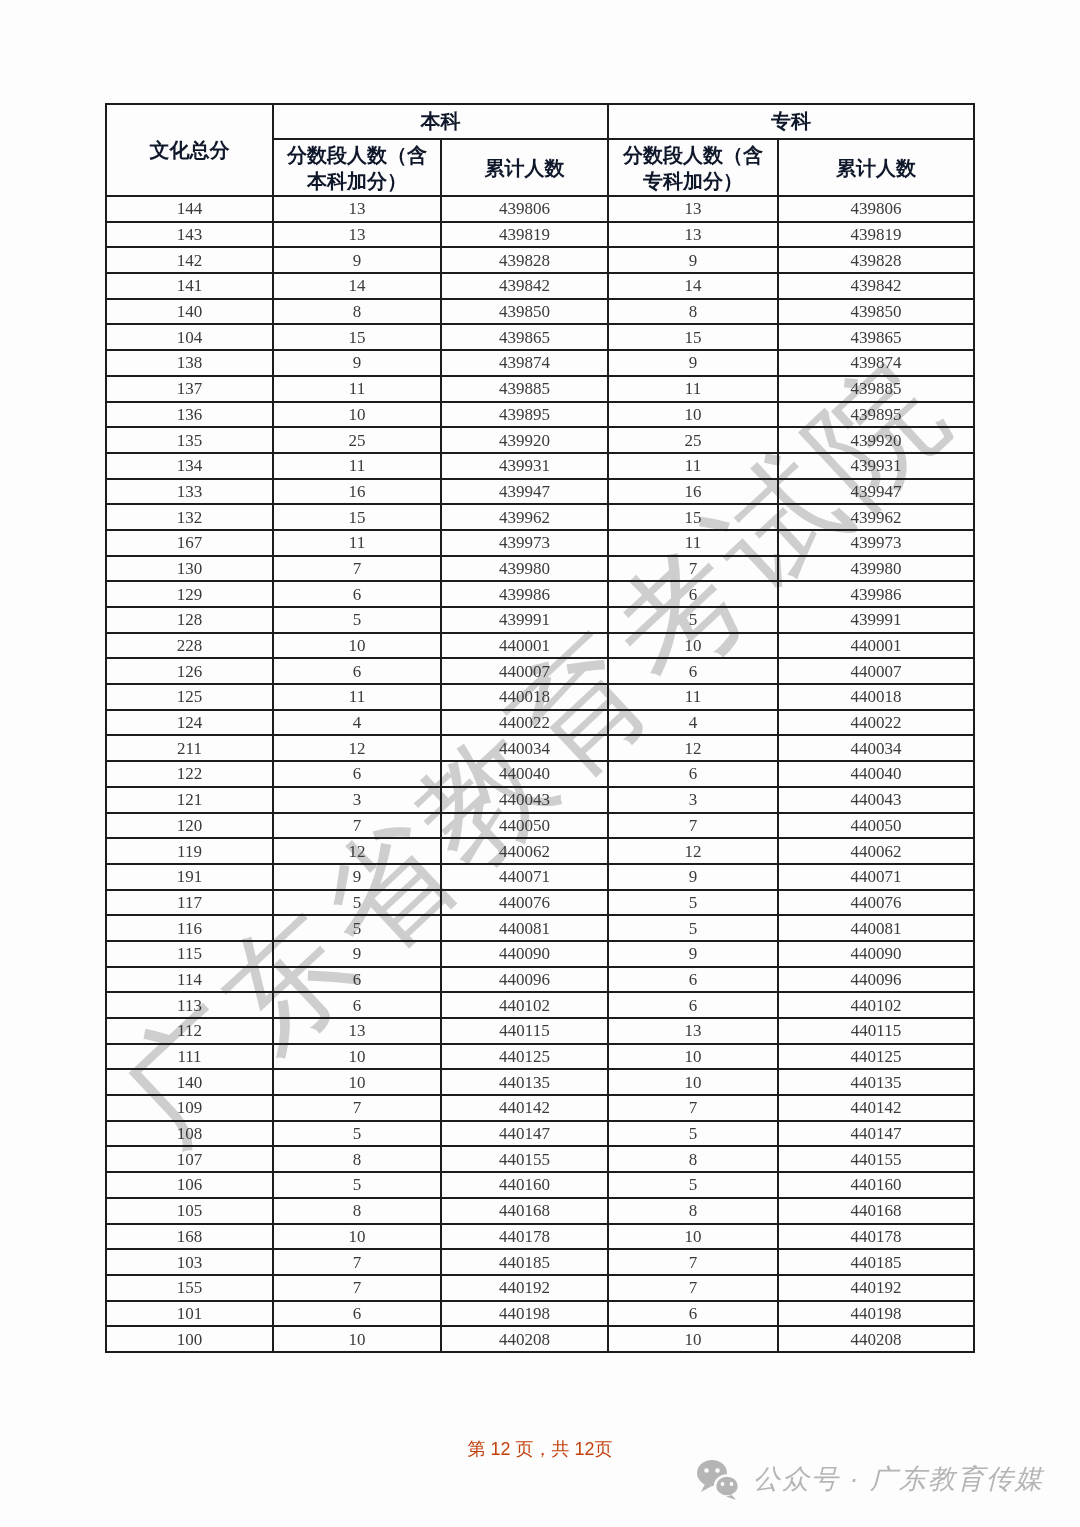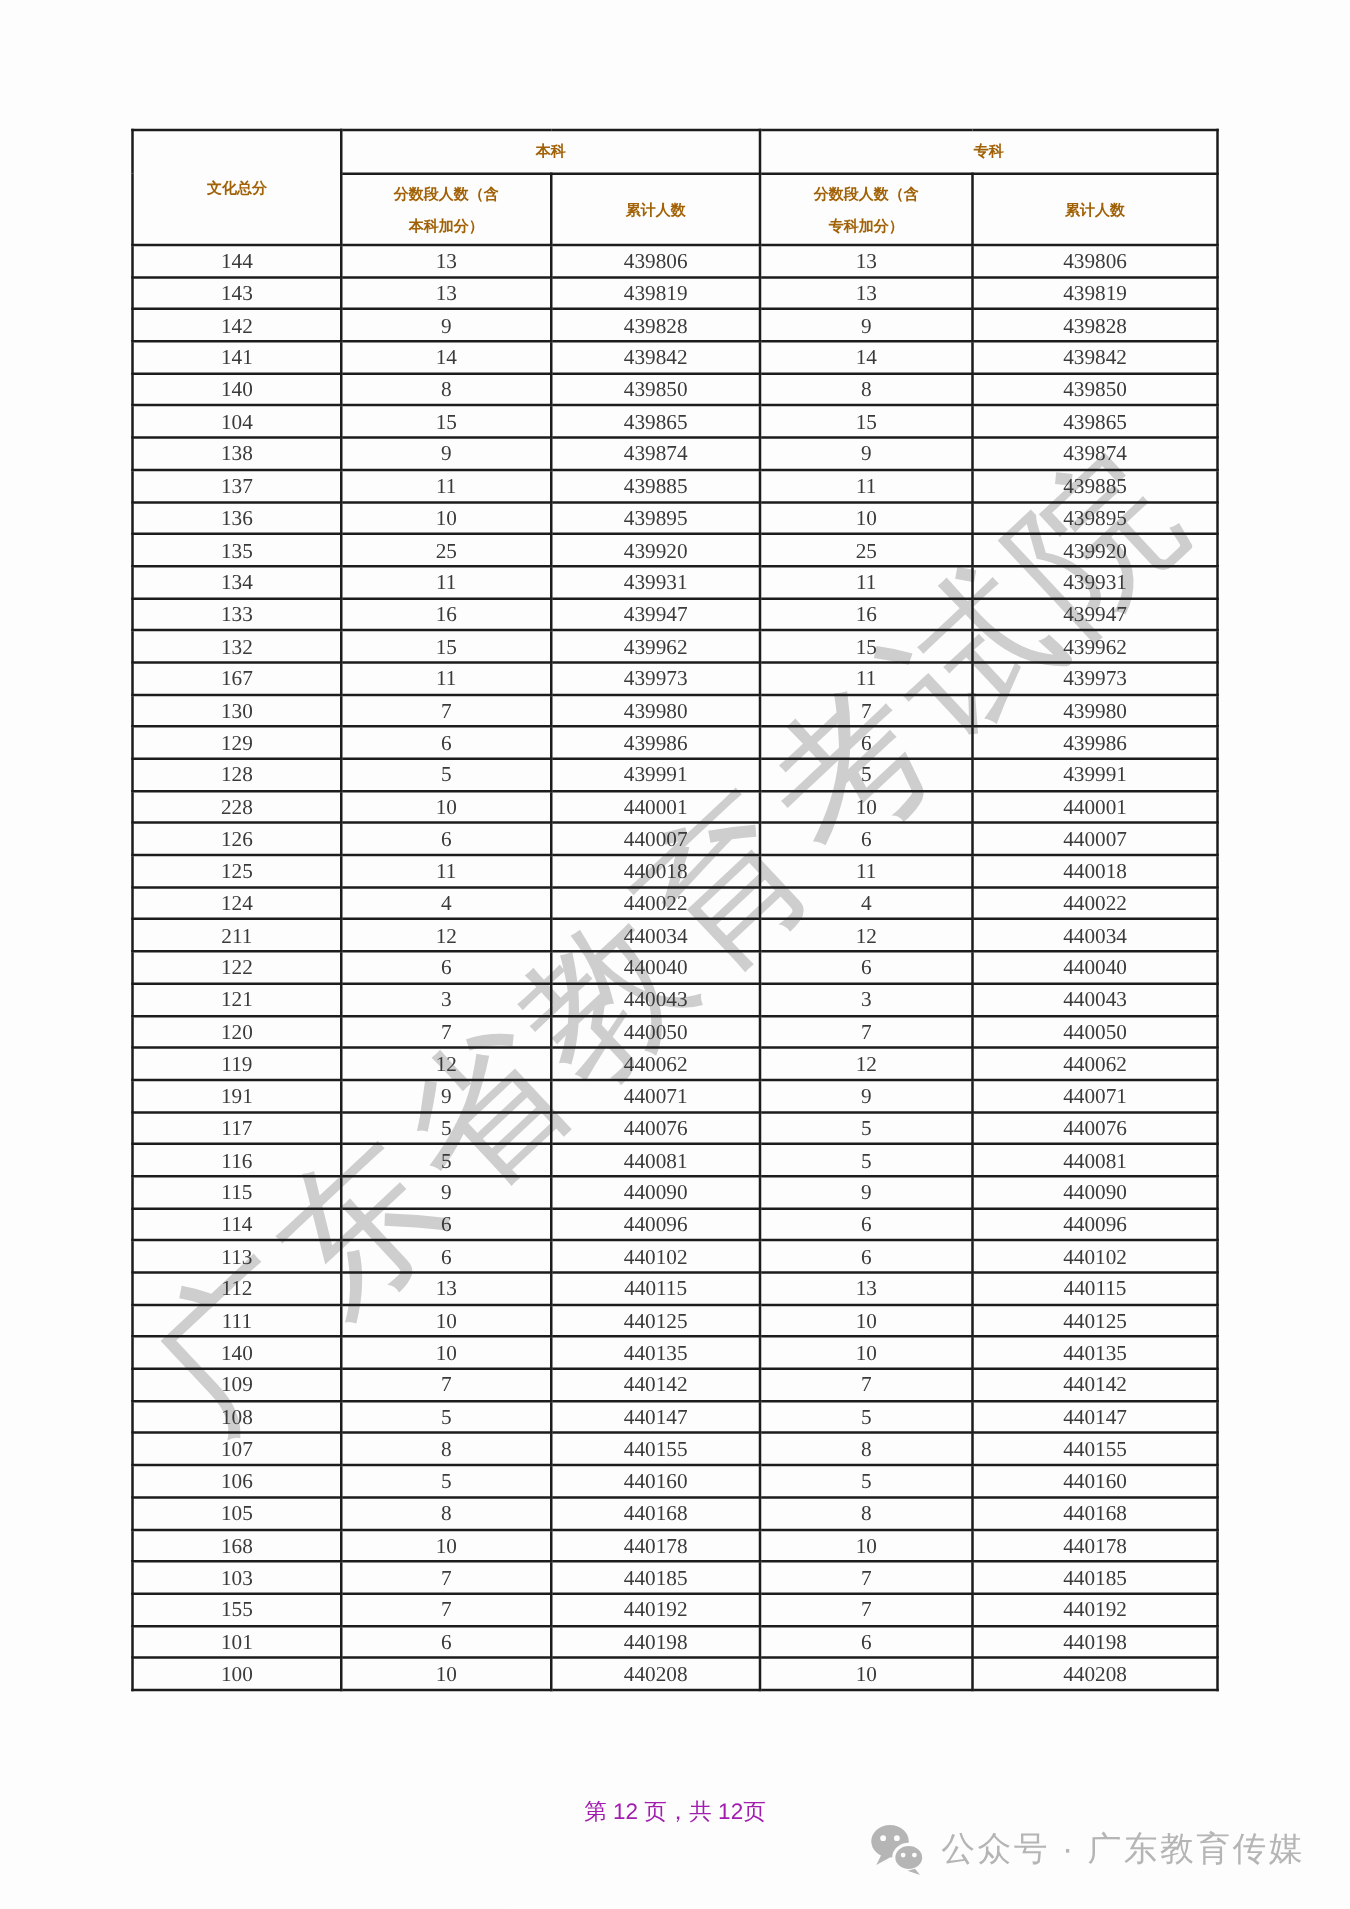--- a/index.html
+++ b/index.html
@@ -40,56 +40,57 @@
   .score-table th, .score-table td {
     border: 2px solid #1c1c1c;
     text-align: center;
     vertical-align: middle;
     padding: 0;
     background: transparent;
   }
   .score-table th {
     font-family: "Liberation Sans", sans-serif;
     font-weight: bold;
-    color: #a16207;
-    font-size: 12px;
+    color: #0f172a;
+    font-size: 20px;
   }
   .th-group { height: 33px; }
   .th-sub   { height: 55px; line-height: 26px; }
   .th-seg   { white-space: pre-line; }
   .score-table td {
     height: 23.7px;
     font-family: "Liberation Serif", serif;
     font-size: 17px;
     color: #3a3a3a;
     line-height: 1;
   }
   .footer-page {
     position: absolute;
     top: 1437px;
     left: 0;
     width: 100%;
     text-align: center;
     font-size: 18px;
-    color: #a21caf;
+    color: #c2410c;
     z-index: 1;
   }
   .badge {
     position: absolute;
     left: 695px;
     top: 1458px;
     display: flex;
     align-items: center;
     gap: 12px;
     z-index: 1;
   }
   .badge-text {
     font-size: 27px;
     letter-spacing: 2px;
     color: #b5b5b5;
+    font-style: italic;
   }
   .badge-icon { display: inline-flex; }
 </style>
 </head>
 <body>
 
 <div class="page">
 
   <div class="watermark">广东省教育考试院</div>
 

